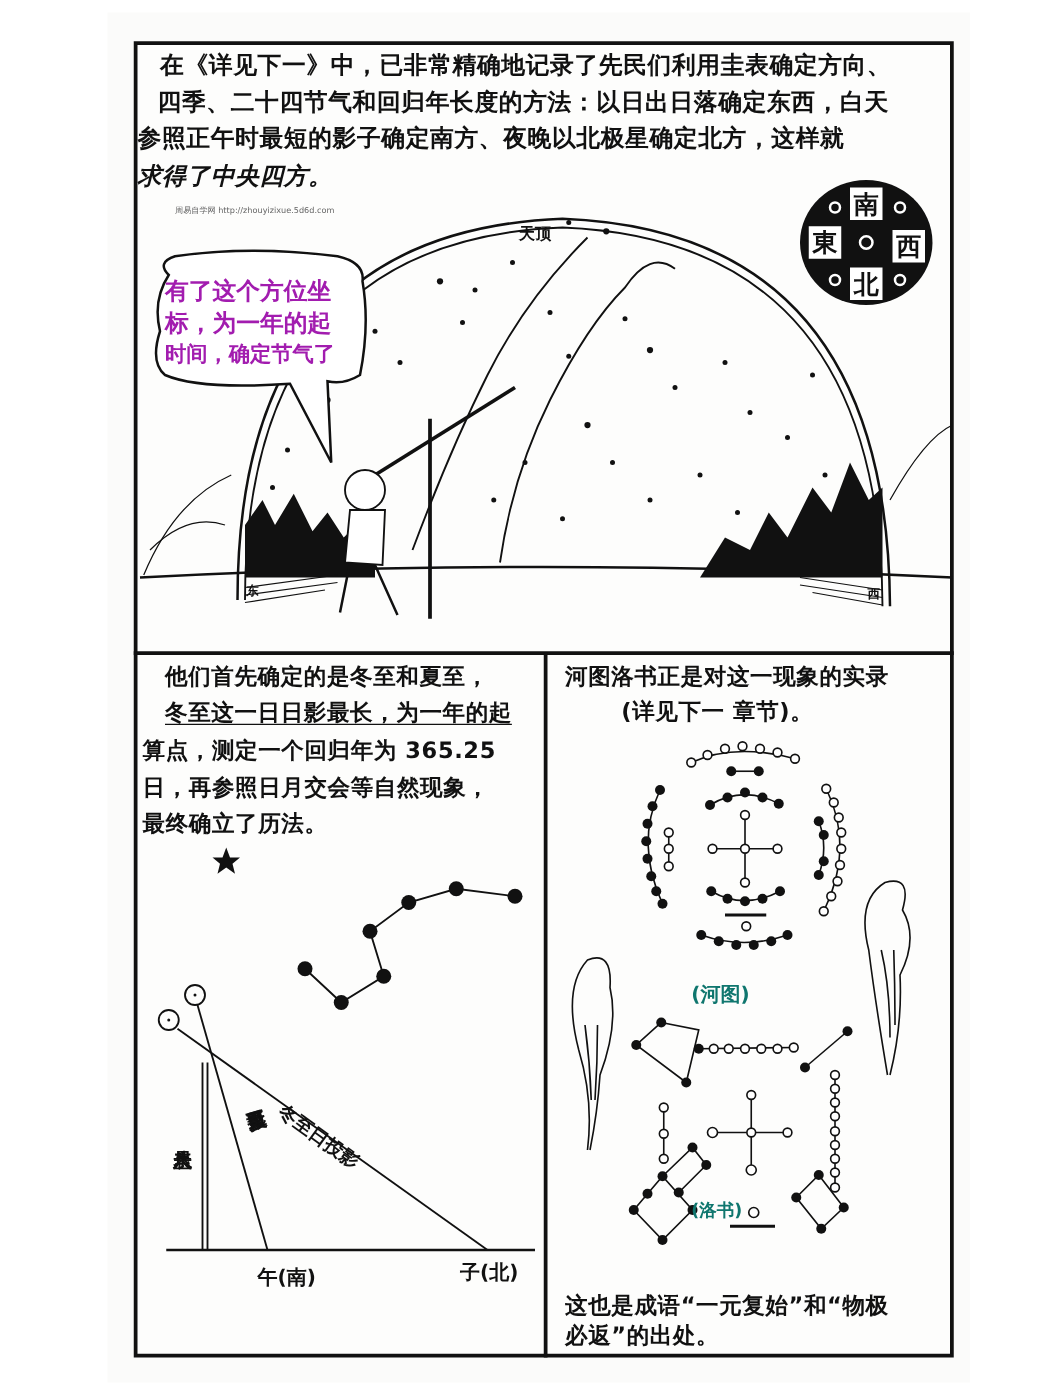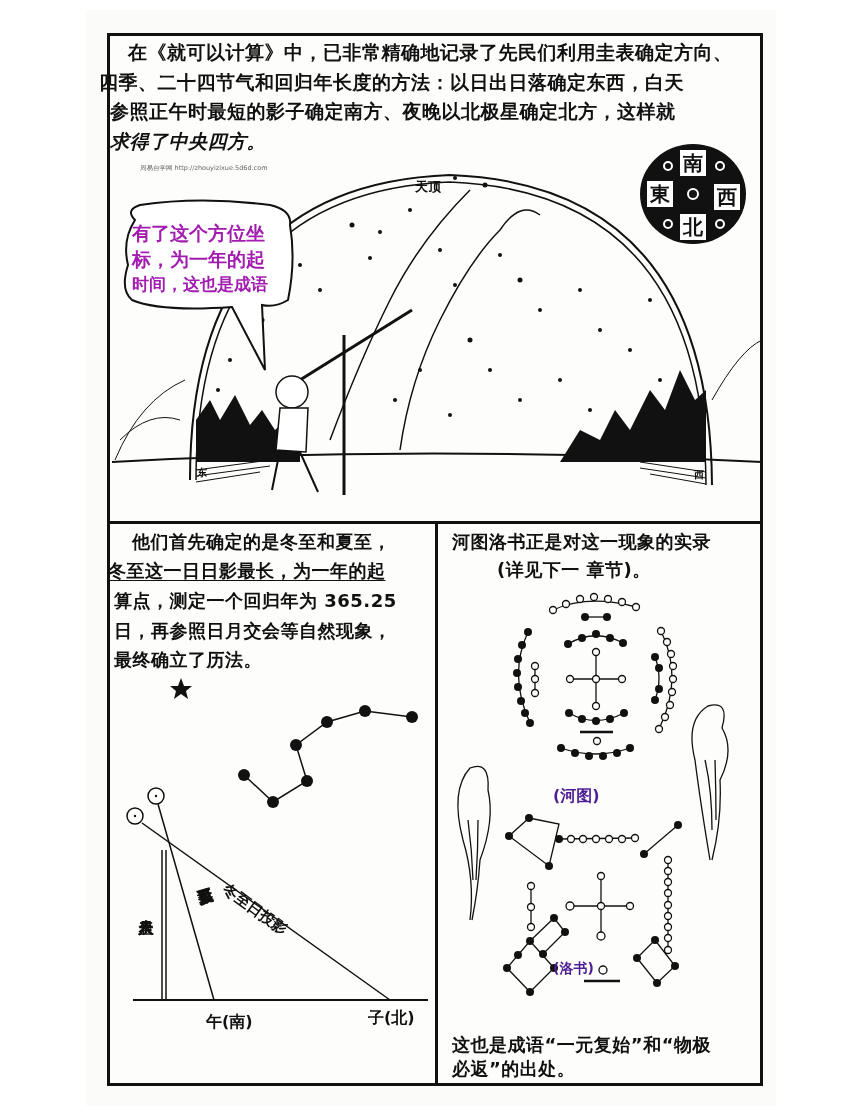--- a/index.html
+++ b/index.html
@@ -8,36 +8,36 @@
   .paper { position:absolute; left:86px; top:10px; width:690px; height:1096px; background:#fbfbfa; }
   .frame { position:absolute; left:107px; top:33px; width:656px; height:1053px;
            border:3px solid #111; box-sizing:border-box; background:#fdfdfc; }
   .hdiv { position:absolute; left:107px; top:521px; width:656px; height:3px; background:#111; }
   .vdiv { position:absolute; left:435px; top:522px; width:3px; height:564px; background:#111; }
   .txt { position:absolute; font-family:"DejaVu Sans", sans-serif; font-weight:bold; color:#111;
          font-size:19px; line-height:29px; letter-spacing:0.5px; white-space:nowrap; }
   .uline { text-decoration:underline; text-decoration-thickness:1px; text-underline-offset:3px; }
   .small { position:absolute; font-size:6.5px; color:#666; white-space:nowrap; font-family:"DejaVu Sans", sans-serif; }
   .bubble-text { position:absolute; font-weight:bold; font-size:19px; line-height:24px; color:#a21caf; white-space:nowrap; }
-  .caption { position:absolute; font-weight:bold; font-size:16px; color:#4c1d95; white-space:nowrap; }
+  .caption { position:absolute; font-weight:bold; font-size:16px; color:#0f766e; white-space:nowrap; }
   .label { position:absolute; font-weight:bold; font-size:16px; color:#111; white-space:nowrap; }
   svg { position:absolute; overflow:visible; }
   .compass-char { position:absolute; width:26px; height:26px; background:#fff; color:#111;
      font-weight:bold; font-size:20px; line-height:26px; text-align:center; }
 </style>
 </head>
 <body>
 
 <div class="paper"></div>
 <div class="frame"></div>
 <div class="hdiv"></div>
 <div class="vdiv"></div>
 
-<div class="txt" style="left:128px;top:38px;">在《就可以计算》中，已非常精确地记录了先民们利用圭表确定方向、</div>
-<div class="txt" style="left:99px;top:68px;">四季、二十四节气和回归年长度的方法：以日出日落确定东西，白天</div>
+<div class="txt" style="left:128px;top:38px;">在《详见下一》中，已非常精确地记录了先民们利用圭表确定方向、</div>
+<div class="txt" style="left:126px;top:68px;">四季、二十四节气和回归年长度的方法：以日出日落确定东西，白天</div>
 <div class="txt" style="left:110px;top:97px;">参照正午时最短的影子确定南方、夜晚以北极星确定北方，这样就</div>
 <div class="txt" style="left:110px;top:127px;font-style:italic;">求得了中央四方。</div>
 <div class="small" style="left:140px;top:164px;">周易自学网 http://zhouyizixue.5d6d.com</div>
 
 <svg width="848" height="1112" style="left:0;top:0;">
 
   <path d="M112 462 Q 430 445 762 462" stroke="#111" stroke-width="2" fill="none"></path>
 
   <path d="M190 480 Q 190 185 450 175 Q 710 185 712 485" stroke="#111" stroke-width="2" fill="none"></path>
   <path d="M196 480 Q 196 192 450 182 Q 704 192 706 485" stroke="#111" stroke-width="1.5" fill="none"></path>
@@ -106,40 +106,40 @@
 </svg>
 <div class="label" style="left:415px;top:178px;font-size:13px;">天顶</div>
 <div class="label" style="left:197px;top:466px;font-size:10px;">东</div>
 <div class="label" style="left:694px;top:468px;font-size:10px;">西</div>
 
 <svg width="848" height="1112" style="left:0;top:0;">
   <path d="M135 220 Q 125 210 140 205 Q 200 196 270 205 Q 292 210 290 225 Q 296 260 288 300 Q 275 308 262 305 L 265 370 L 232 307 Q 160 312 132 300 Q 120 290 128 265 Q 122 240 135 220 Z" fill="#fff" stroke="#111" stroke-width="2"></path>
 </svg>
 <div class="bubble-text" style="left:132px;top:221px;">有了这个方位坐</div>
 <div class="bubble-text" style="left:132px;top:247px;">标，为一年的起</div>
-<div class="bubble-text" style="left:132px;top:272px;font-size:17px;">时间，这也是成语</div>
+<div class="bubble-text" style="left:132px;top:272px;font-size:17px;">时间，确定节气了</div>
 
 <div style="position:absolute;left:640px;top:144px;width:106px;height:100px;border-radius:50%;background:#111;">
   <div class="compass-char" style="left:40px;top:6px;">南</div>
   <div class="compass-char" style="left:7px;top:37px;">東</div>
   <div class="compass-char" style="left:74px;top:40px;">西</div>
   <div class="compass-char" style="left:40px;top:70px;">北</div>
   <svg width="106" height="100" style="left:0;top:0;">
     <g fill="none" stroke="#fff" stroke-width="2">
       <circle cx="53" cy="50" r="5"></circle>
         <circle cx="28" cy="22" r="4"></circle>
         <circle cx="80" cy="22" r="4"></circle>
       <circle cx="28" cy="80" r="4"></circle>
         <circle cx="80" cy="80" r="4"></circle>
     </g>
   </svg>
 </div>
 
 <div class="txt" style="left:132px;top:527px;font-size:18px;">他们首先确定的是冬至和夏至，</div>
-<div class="txt uline" style="left:108px;top:556px;font-size:18px;">冬至这一日日影最长，为一年的起</div>
+<div class="txt uline" style="left:132px;top:556px;font-size:18px;">冬至这一日日影最长，为一年的起</div>
 <div class="txt" style="left:114px;top:586px;font-size:18px;">算点，测定一个回归年为 365.25</div>
 <div class="txt" style="left:114px;top:616px;font-size:18px;">日，再参照日月交会等自然现象，</div>
 <div class="txt" style="left:114px;top:645px;font-size:18px;">最终确立了历法。</div>
 
 <svg width="848" height="1112" style="left:0;top:0;">
 
   <polygon points="181,678 184,686 192,686 186,691 188,699 181,694 174,699 176,691 170,686 178,686" fill="#111"></polygon>
 
   <g stroke="#111" stroke-width="1.5" fill="none">
     <polyline points="244,775 273,802 307,781 296,745 327,722 365,711 412,717"></polyline>

